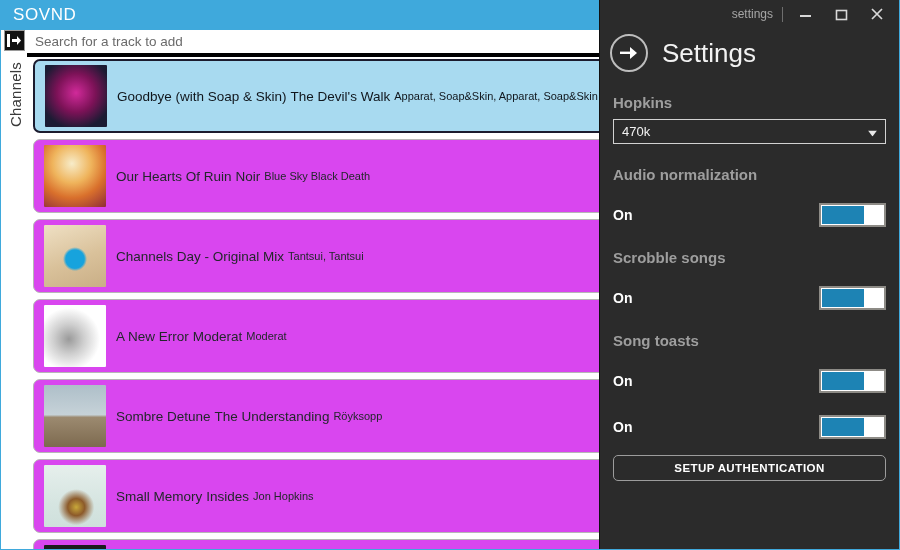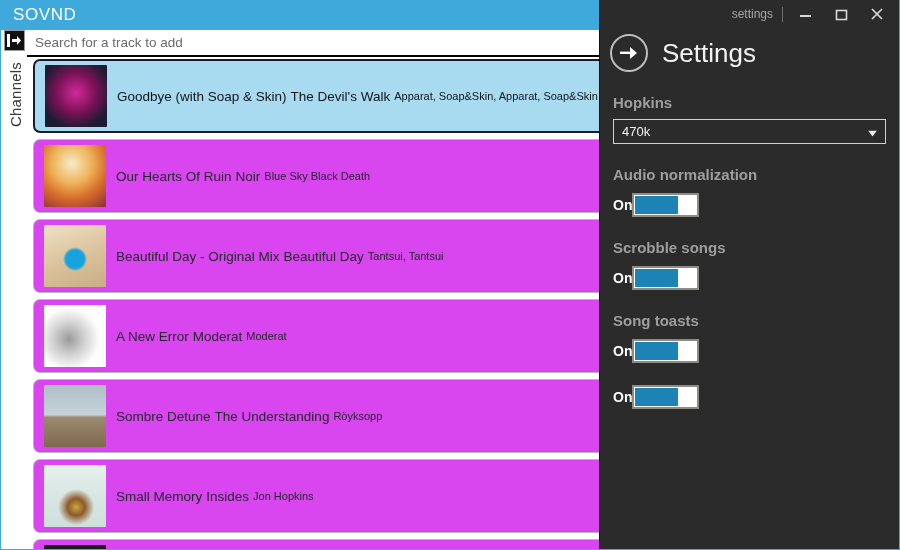--- a/index.html
+++ b/index.html
@@ -58,21 +58,21 @@
     font-weight: 400;
     letter-spacing: 0.2px;
     white-space: nowrap;
   }
 
   
   .searchbar {
     position: absolute; left: 26px; top: 30px;
     width: 874px; height: 27px;
     background: #ffffff;
-    border-bottom: 2px solid #000000;
+    border-bottom: 4px solid #000000;
     display: flex; align-items: center;
   }
   .search-input {
     width: 100%; height: 100%;
     border: none; outline: none;
     background: transparent;
     font-family: "Liberation Sans", sans-serif;
     font-size: 13.5px;
     color: #4a4a4a;
     padding-left: 8px;
@@ -198,21 +198,22 @@
     position: absolute; right: 8px; top: 50%;
     transform: translateY(-50%);
   }
 
   .sp-setting {
     margin-top: 22px;
   }
   .sp-setting-row {
     display: flex;
     align-items: center;
-    margin-top: 10px;
+    justify-content: space-between;
+    margin-top: 20px;
     height: 24px;
   }
   .sp-state {
     font-size: 14px;
     color: #ffffff;
     font-weight: 700;
   }
   .toggle {
     width: 67px; height: 24px;
     border: 2px solid #8d8b86;
@@ -290,22 +291,21 @@
         <div class="t-album">Noir</div>
         <div class="t-artist">Blue Sky Black Death</div>
       </div>
     </div>
 
     <div class="track-row">
       <div class="art" style="background:
              radial-gradient(circle at 50% 55%, #17a3dd 0%, #17a3dd 20%, rgba(23,163,221,0) 26%),
              linear-gradient(160deg, #efe0c4 0%, #d9c19a 55%, #c9ae86 100%);"></div>
       <div class="track-meta">
-        <div class="t-title">Beautiful Day - Original Mix</div>
-        <div class="t-album">Beautiful Day</div>
+        <div class="t-title">Channels Day - Original Mix</div>
         <div class="t-artist">Tantsui, Tantsui</div>
       </div>
     </div>
 
     <div class="track-row">
       <div class="art" style="background:
              radial-gradient(circle at 40% 55%, #9a9a9a 0%, #cfcfcf 30%, #ffffff 62%),
              #ffffff;"></div>
       <div class="track-meta">
         <div class="t-title">A New Error</div>
@@ -424,17 +424,18 @@
       <div class="sp-setting">
         <div class="sp-setting-row">
           <span class="sp-state">On</span>
           <div class="toggle">
             <div class="fill"></div>
             <div class="thumb"></div>
           </div>
         </div>
       </div>
 
+      <button class="auth-btn">SETUP AUTHENTICATION</button>
 
     </div>
   </div>
 
 </div>
 
 </body></html>

